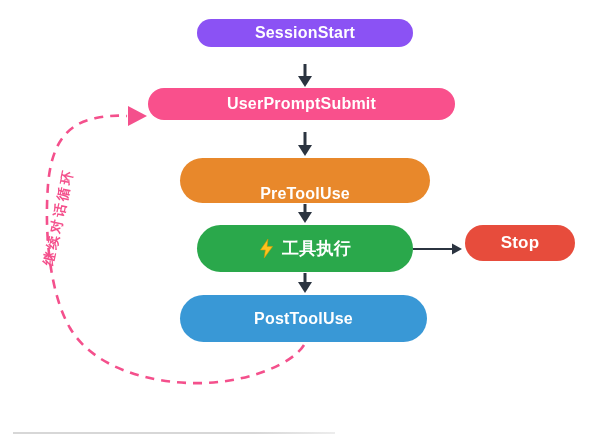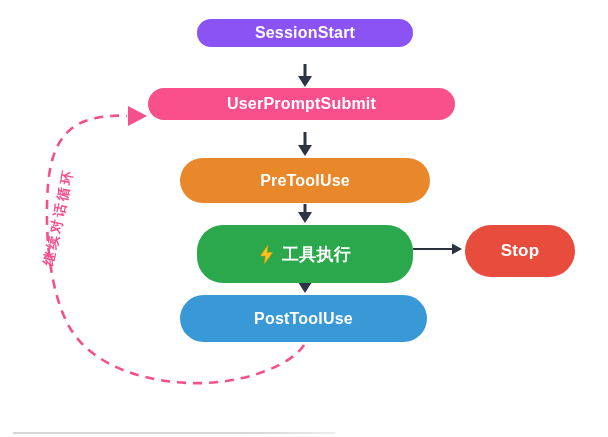--- a/index.html
+++ b/index.html
@@ -25,23 +25,23 @@
     justify-content: center;
     gap: 8px;
     color: #ffffff;
     font-weight: bold;
     font-size: 16px;
     letter-spacing: 0.2px;
   }
   #n-session  { left:197px; top:19px;  width:216px; height:28px; }
   #n-prompt   { left:148px; top:88px;  width:307px; height:32px; }
   #n-pretool  { left:180px; top:158px; width:250px; height:45px; }
-  #n-exec     { left:197px; top:225px; width:216px; height:58px; font-size:17px; }
+  #n-exec     { left:197px; top:225px; width:216px; height:47px; font-size:17px; }
   #n-posttool { left:180px; top:295px; width:247px; height:47px; }
-  #n-stop     { left:465px; top:225px; width:110px; height:52px; font-size:17px;text-align:right; }
+  #n-stop     { left:465px; top:225px; width:110px; height:36px; font-size:17px;text-align:right; }
   .bolt-icon { display:inline-flex; width:15px; height:19px; }
   .loop-label {
     position: absolute;
     left: 4px;
     top: 208px;
     width: 110px;
     text-align: center;
     transform: rotate(-78deg);
     transform-origin: center center;
     color: #F4508C;
@@ -105,21 +105,21 @@
   <div class="loop-label">继续对话循环</div>
 
   <div class="node" id="n-session" style="background: rgb(139, 82, 244);">
     <span>SessionStart</span>
   </div>
 
   <div class="node" id="n-prompt" style="background: rgb(249, 80, 140);">
     <span>UserPromptSubmit</span>
   </div>
 
-  <div class="node" id="n-pretool" style="background: rgb(232, 136, 43);">
+  <div class="node" id="n-pretool" style="background: rgb(232, 136, 43); align-items: flex-end;">
     <span>PreToolUse</span>
   </div>
 
   <div class="node" id="n-exec" style="background: rgb(42, 168, 75);">
     <span class="bolt-icon">
       <svg viewBox="0 0 16 20" width="15" height="19" xmlns="http://www.w3.org/2000/svg">
         <polygon points="9.5,0 1.5,11.5 6.8,11.5 5.6,20 14.5,7.8 8.6,7.8" fill="#FFC21E" stroke="#D89B00" stroke-width="0.6"></polygon>
       </svg>
     </span>
     <span>工具执行</span>

